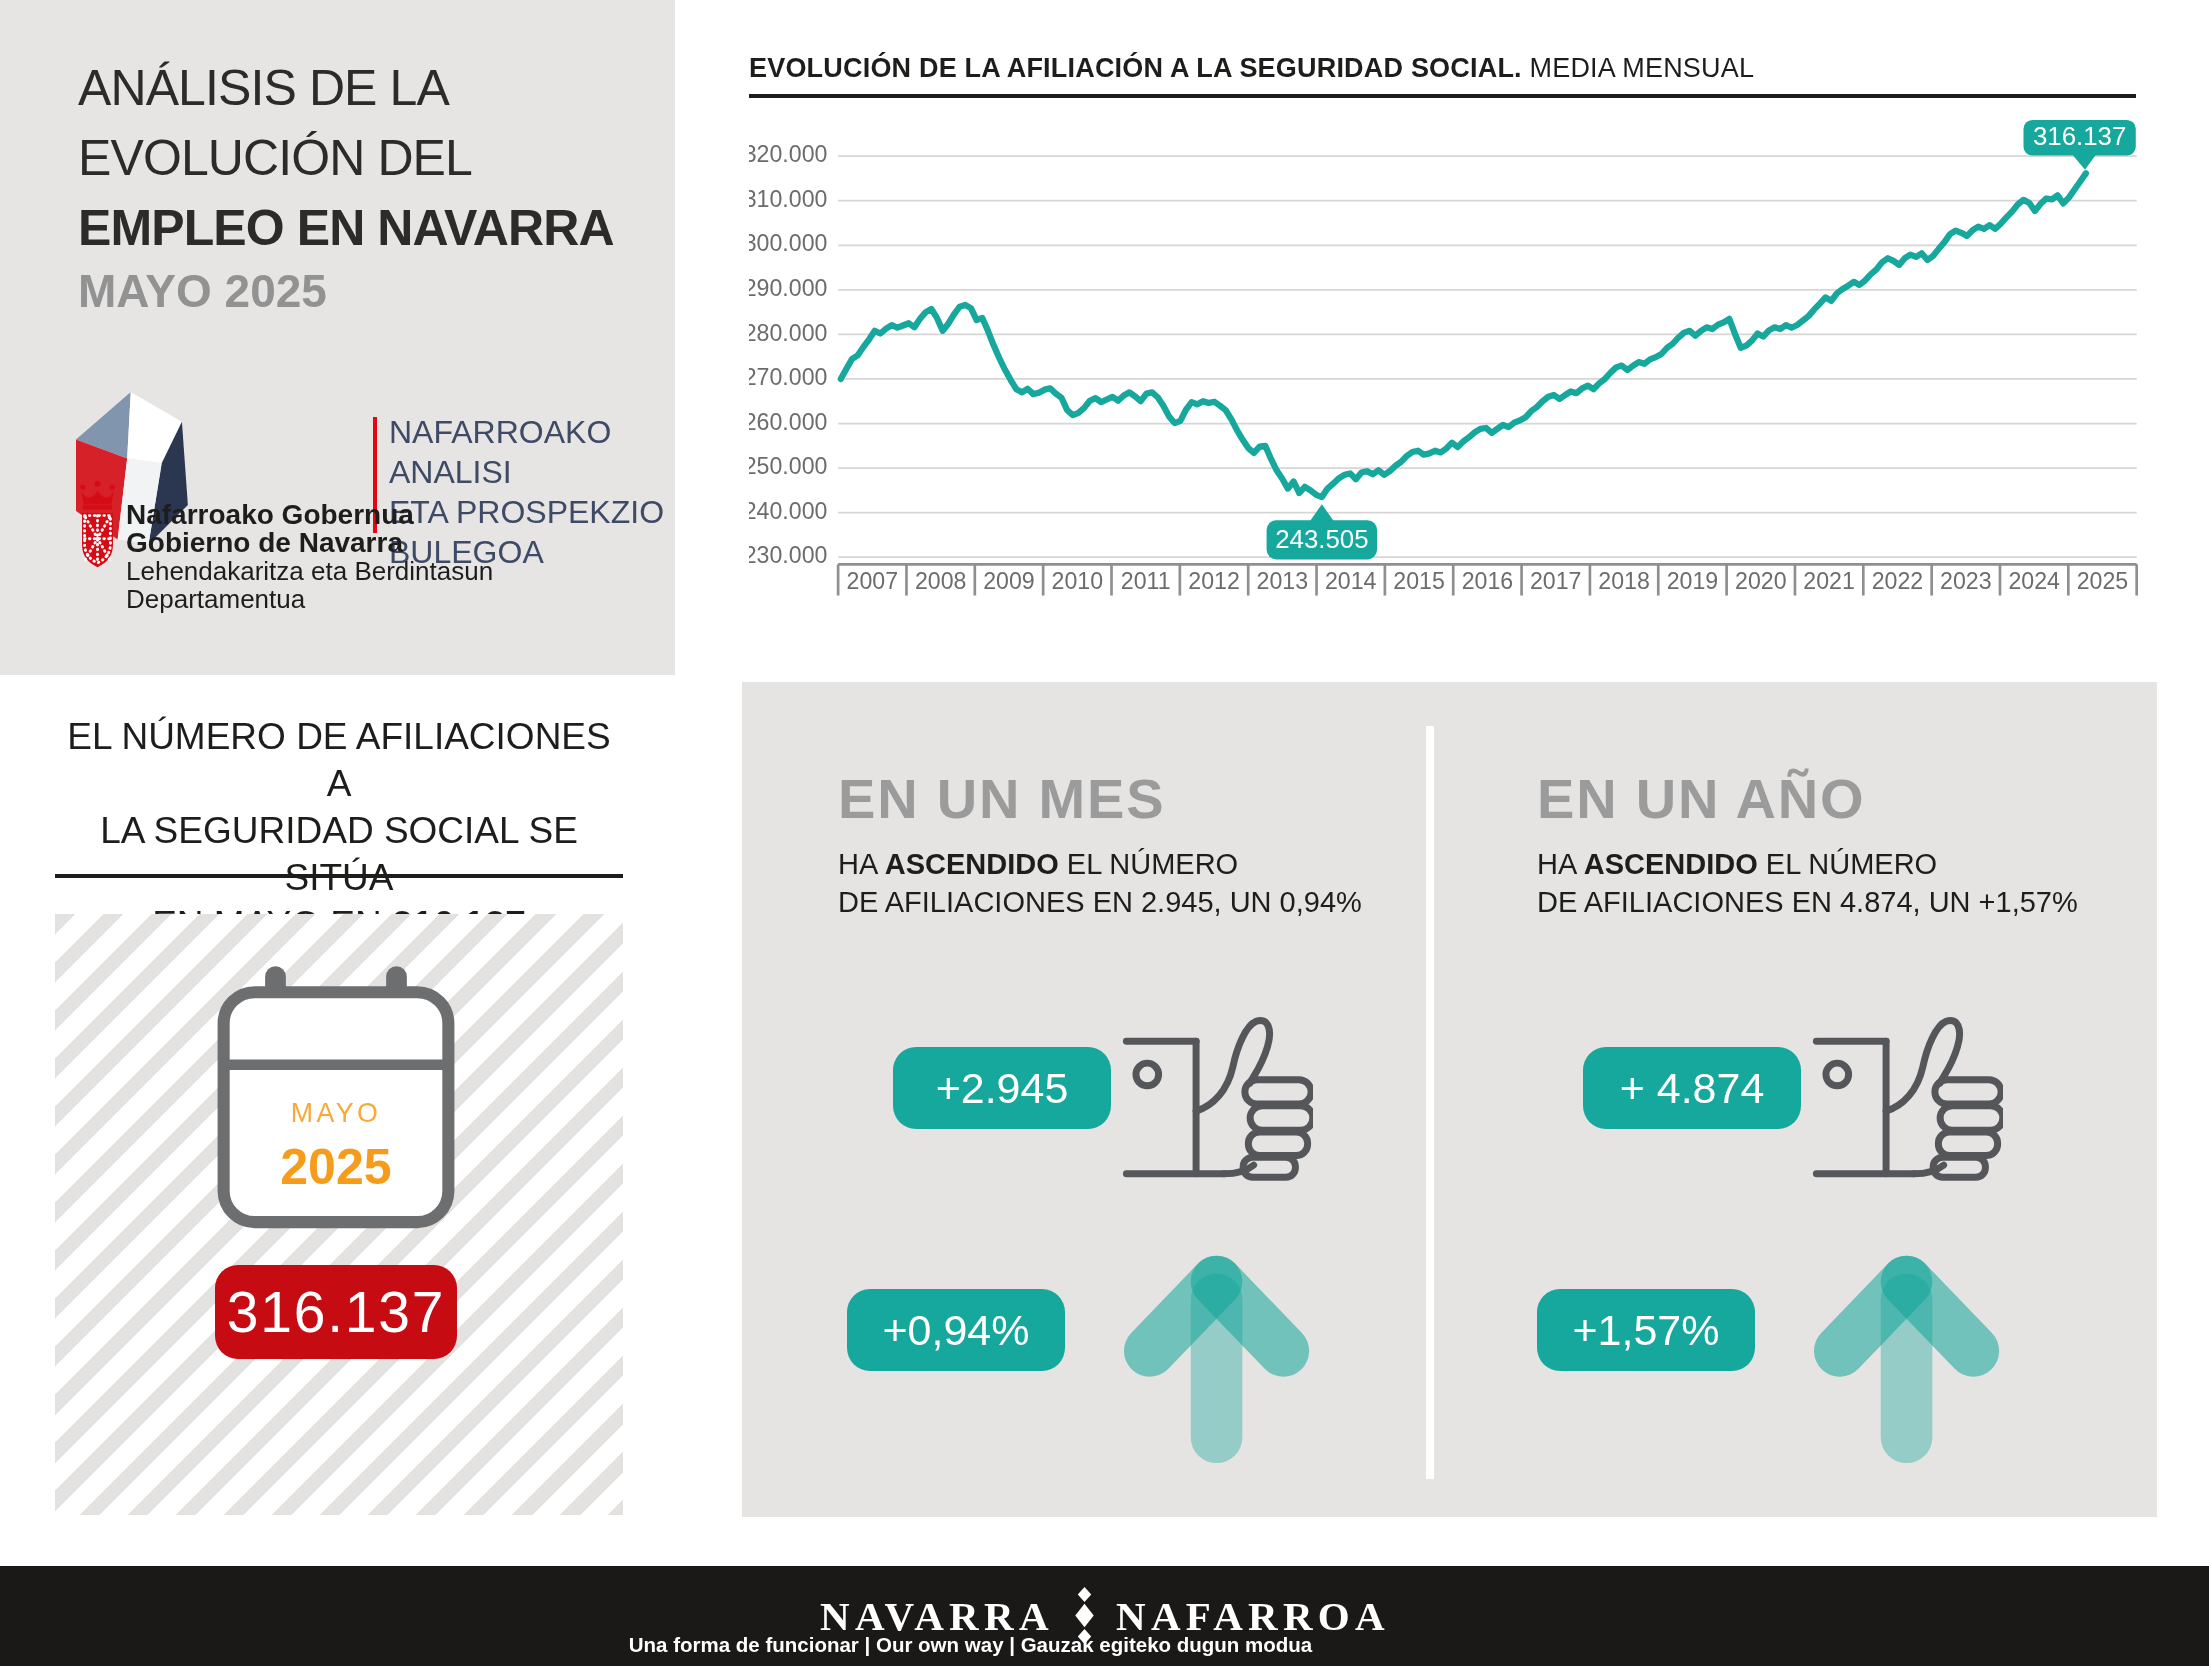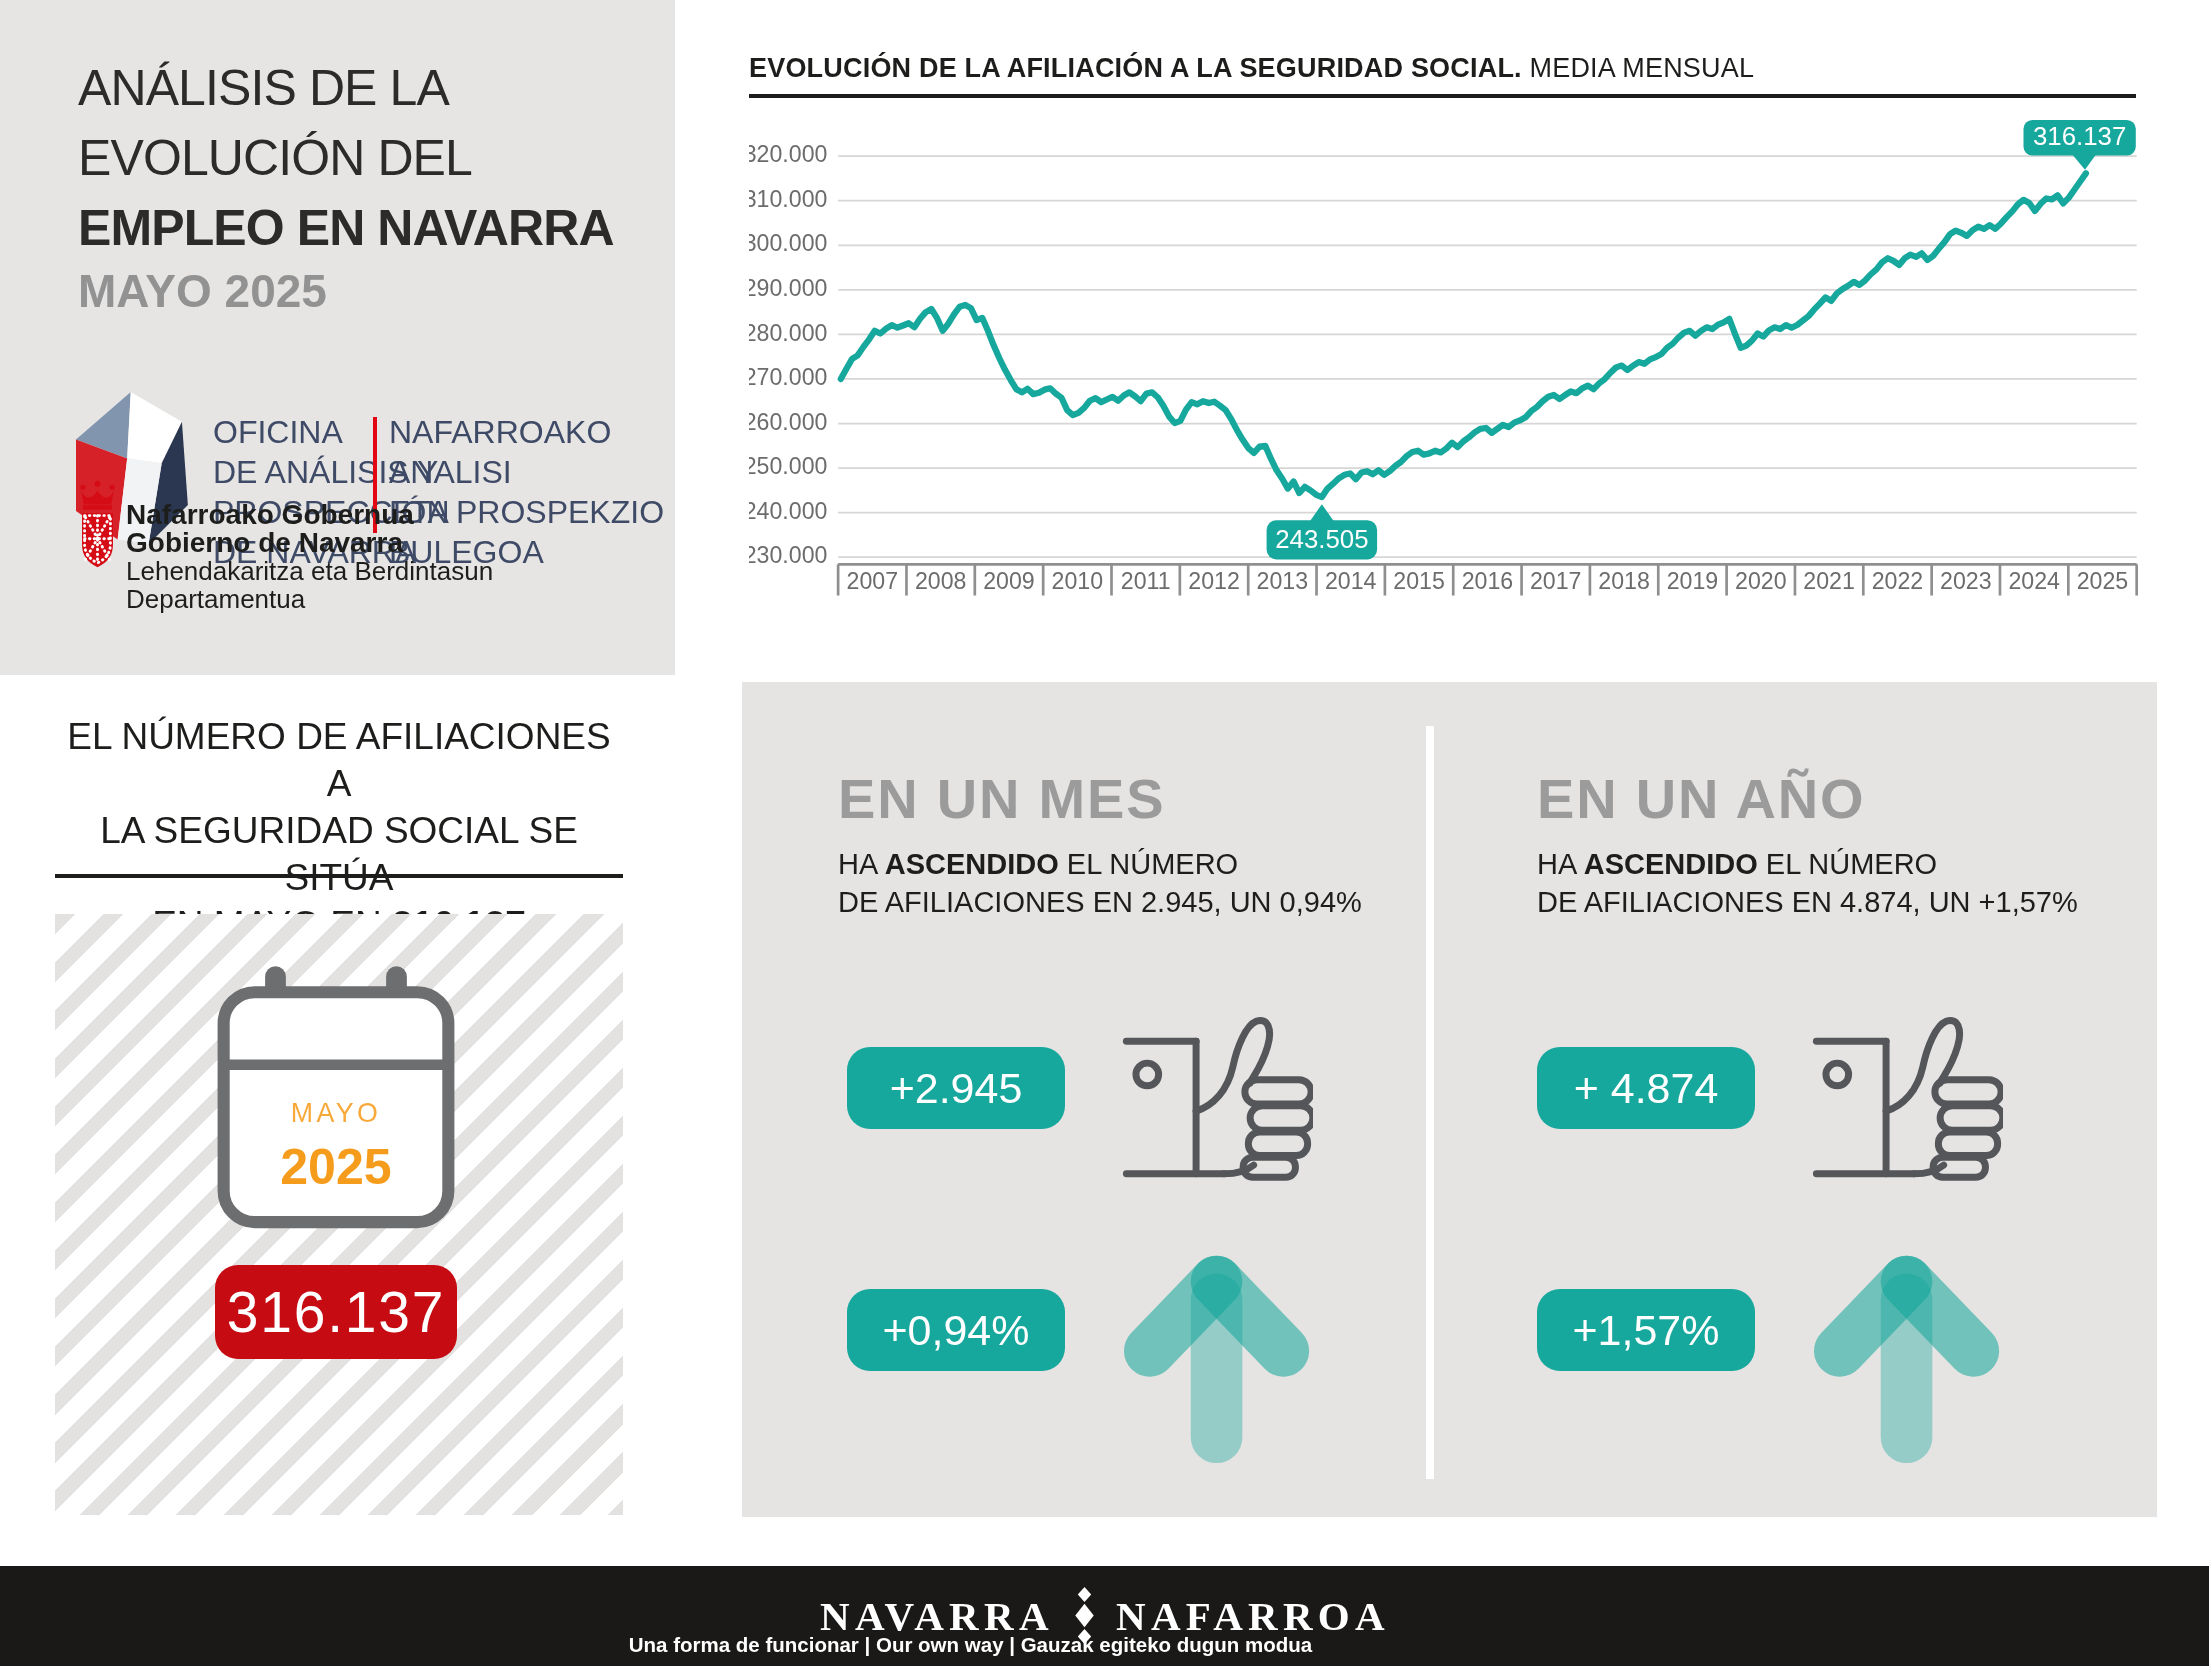--- a/index.html
+++ b/index.html
@@ -45,21 +45,21 @@
   #stats-panel{left:742px;top:682px;width:1415px;height:835px;background:#e5e4e3;}
   #stats-divider{left:1426px;top:726px;width:8px;height:753px;background:#ffffff;}
   .stat-heading{top:766px;font-size:56px;font-weight:700;color:#9c9b9b;letter-spacing:1.8px;}
   .stat-line1{top:848px;font-size:29px;color:#1d1d1b;}
   .stat-line2{top:886px;font-size:29px;color:#1d1d1b;}
   .stat-line1 b,.ct-bold{font-weight:700;}
   .col1{left:838px;}
   .col2{left:1537px;}
   .teal-badge{width:218px;height:82px;border-radius:23px;background:#16a79d;
      display:flex;align-items:center;justify-content:center;color:#fff;font-size:43px;}
-  .badge-row1{top:1047px;}
+  .badge-row1{top:1047px;margin-left:46px;}
   .badge-row2{top:1289px;}
   .b-col1{left:847px;}
   .b-col2{left:1537px;}
   .thumb-icon{top:1003px;width:192px;height:183px;}
   .thumb-col1{left:1121px;}
   .thumb-col2{left:1811px;}
   .arrow-icon{top:1237px;width:192px;height:227px;}
 
   
   #footer{left:0;top:1566px;width:2210px;height:101px;background:#1b1918;}
@@ -81,26 +81,20 @@
     </div>
     <div class="abs" id="report-period">MAYO 2025</div>
 
     <svg class="abs" id="office-logo" viewBox="0 0 100 135">
       <polygon points="0,44 46,4 43,60" fill="#8295af"></polygon>
       <polygon points="46,4 89,29 72,64 43,60" fill="#ffffff"></polygon>
       <polygon points="89,29 94,99 61,132 72,64" fill="#2b3650"></polygon>
       <polygon points="0,44 43,60 35,128 0,104" fill="#d62128"></polygon>
       <polygon points="43,60 72,64 61,132 35,128" fill="#f2f3f5"></polygon>
     </svg>
-    <div class="abs office-col" id="office-col-es">
-      <div>OFICINA</div>
-      <div>DE ANÁLISIS Y</div>
-      <div>PROSPECCIÓN</div>
-      <div>DE NAVARRA</div>
-    </div>
     <div class="abs" id="office-divider"></div>
     <div class="abs office-col" id="office-col-eu">
       <div>NAFARROAKO</div>
       <div>ANALISI</div>
       <div>ETA PROSPEKZIO</div>
       <div>BULEGOA</div>
     </div>
 
     <svg class="abs" id="gov-crest" viewBox="0 0 50 105">
       <circle cx="8" cy="8" r="3" fill="#d50c15"></circle>

